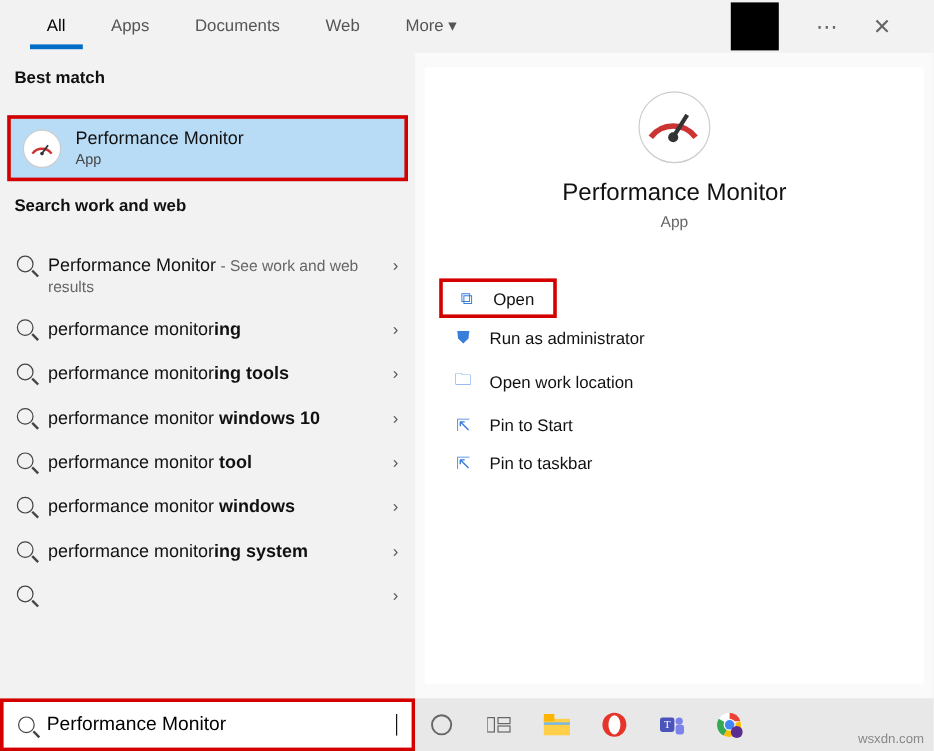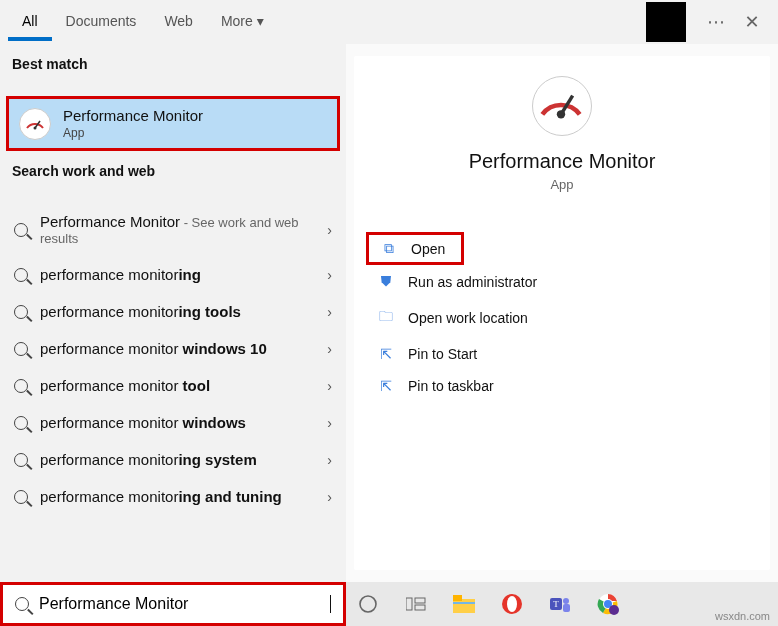--- a/index.html
+++ b/index.html
@@ -10,22 +10,22 @@
     background: #f2f2f2;
     width: 778px;
     height: 626px;
     overflow: hidden;
     position: relative;
   }
   .tabs {
     display: flex;
     align-items: center;
     height: 44px;
-    padding: 0 8px;
-    gap: 0;
+    padding: 0 25px;
+    gap: 10px;
     background: #f2f2f2;
   }
   .tab {
     padding: 10px 14px 8px 14px;
     color: #555;
     font-size: 14px;
     cursor: pointer;
     border-bottom: 4px solid transparent;
   }
   .tab.active {
@@ -74,21 +74,20 @@
     border-radius: 50%;
     background: #fff;
     border: 1px solid #ccc;
     position: relative;
     display: flex; align-items:center; justify-content:center;
   }
   .bm-title { font-size: 15px; font-weight: 500; }
   .bm-sub { font-size: 12px; color: #444; margin-top: 2px; }
   .suggest {
     display: flex;
-    align-items: center;
     padding: 10px 14px;
     gap: 12px;
     cursor: pointer;
   }
   .suggest .txt .extra { color: #666; font-size: 13px; }
   .suggest .txt .line1 { font-size: 15px; }
   .suggest .txt .line1 b { font-weight: 600; }
   .chev {
     margin-left: auto;
     color: #555;
@@ -180,20 +179,21 @@
     right: 8px; bottom: 4px;
     font-size: 11px; color: #888; margin-top: 44px;
   }
   svg { display: block; }
 </style>
 </head>
 <body>
 
 <div class="tabs">
   <div class="tab active">All</div>
+  <div class="tab">Apps</div>
   <div class="tab">Documents</div>
   <div class="tab">Web</div>
   <div class="tab">
     <span>More</span> <span>▾</span>
   </div>
   <div class="tabs-spacer"></div>
   <div class="badge-black"></div>
   <div class="dots">⋯</div>
   <div class="close-x">✕</div>
 </div>
@@ -248,21 +248,20 @@
           <div class="txt"><span class="line1">performance monitor <b>windows</b></span></div>
           <span class="chev">›</span>
         </div>
         <div class="suggest">
           <div class="mag"></div>
           <div class="txt"><span class="line1">performance monitor<b>ing system</b></span></div>
           <span class="chev">›</span>
         </div>
         <div class="suggest">
           <div class="mag"></div>
-          <div class="txt"><span class="line1">performance monitor<b>ing and tuning</b></span></div>
           <span class="chev">›</span>
         </div>
       </div>
   </div>
 
   <div class="right">
     <div class="right-card">
       <div class="app-head">
         <div class="big-gauge">
           <svg width="56" height="56" viewBox="0 0 24 24">

